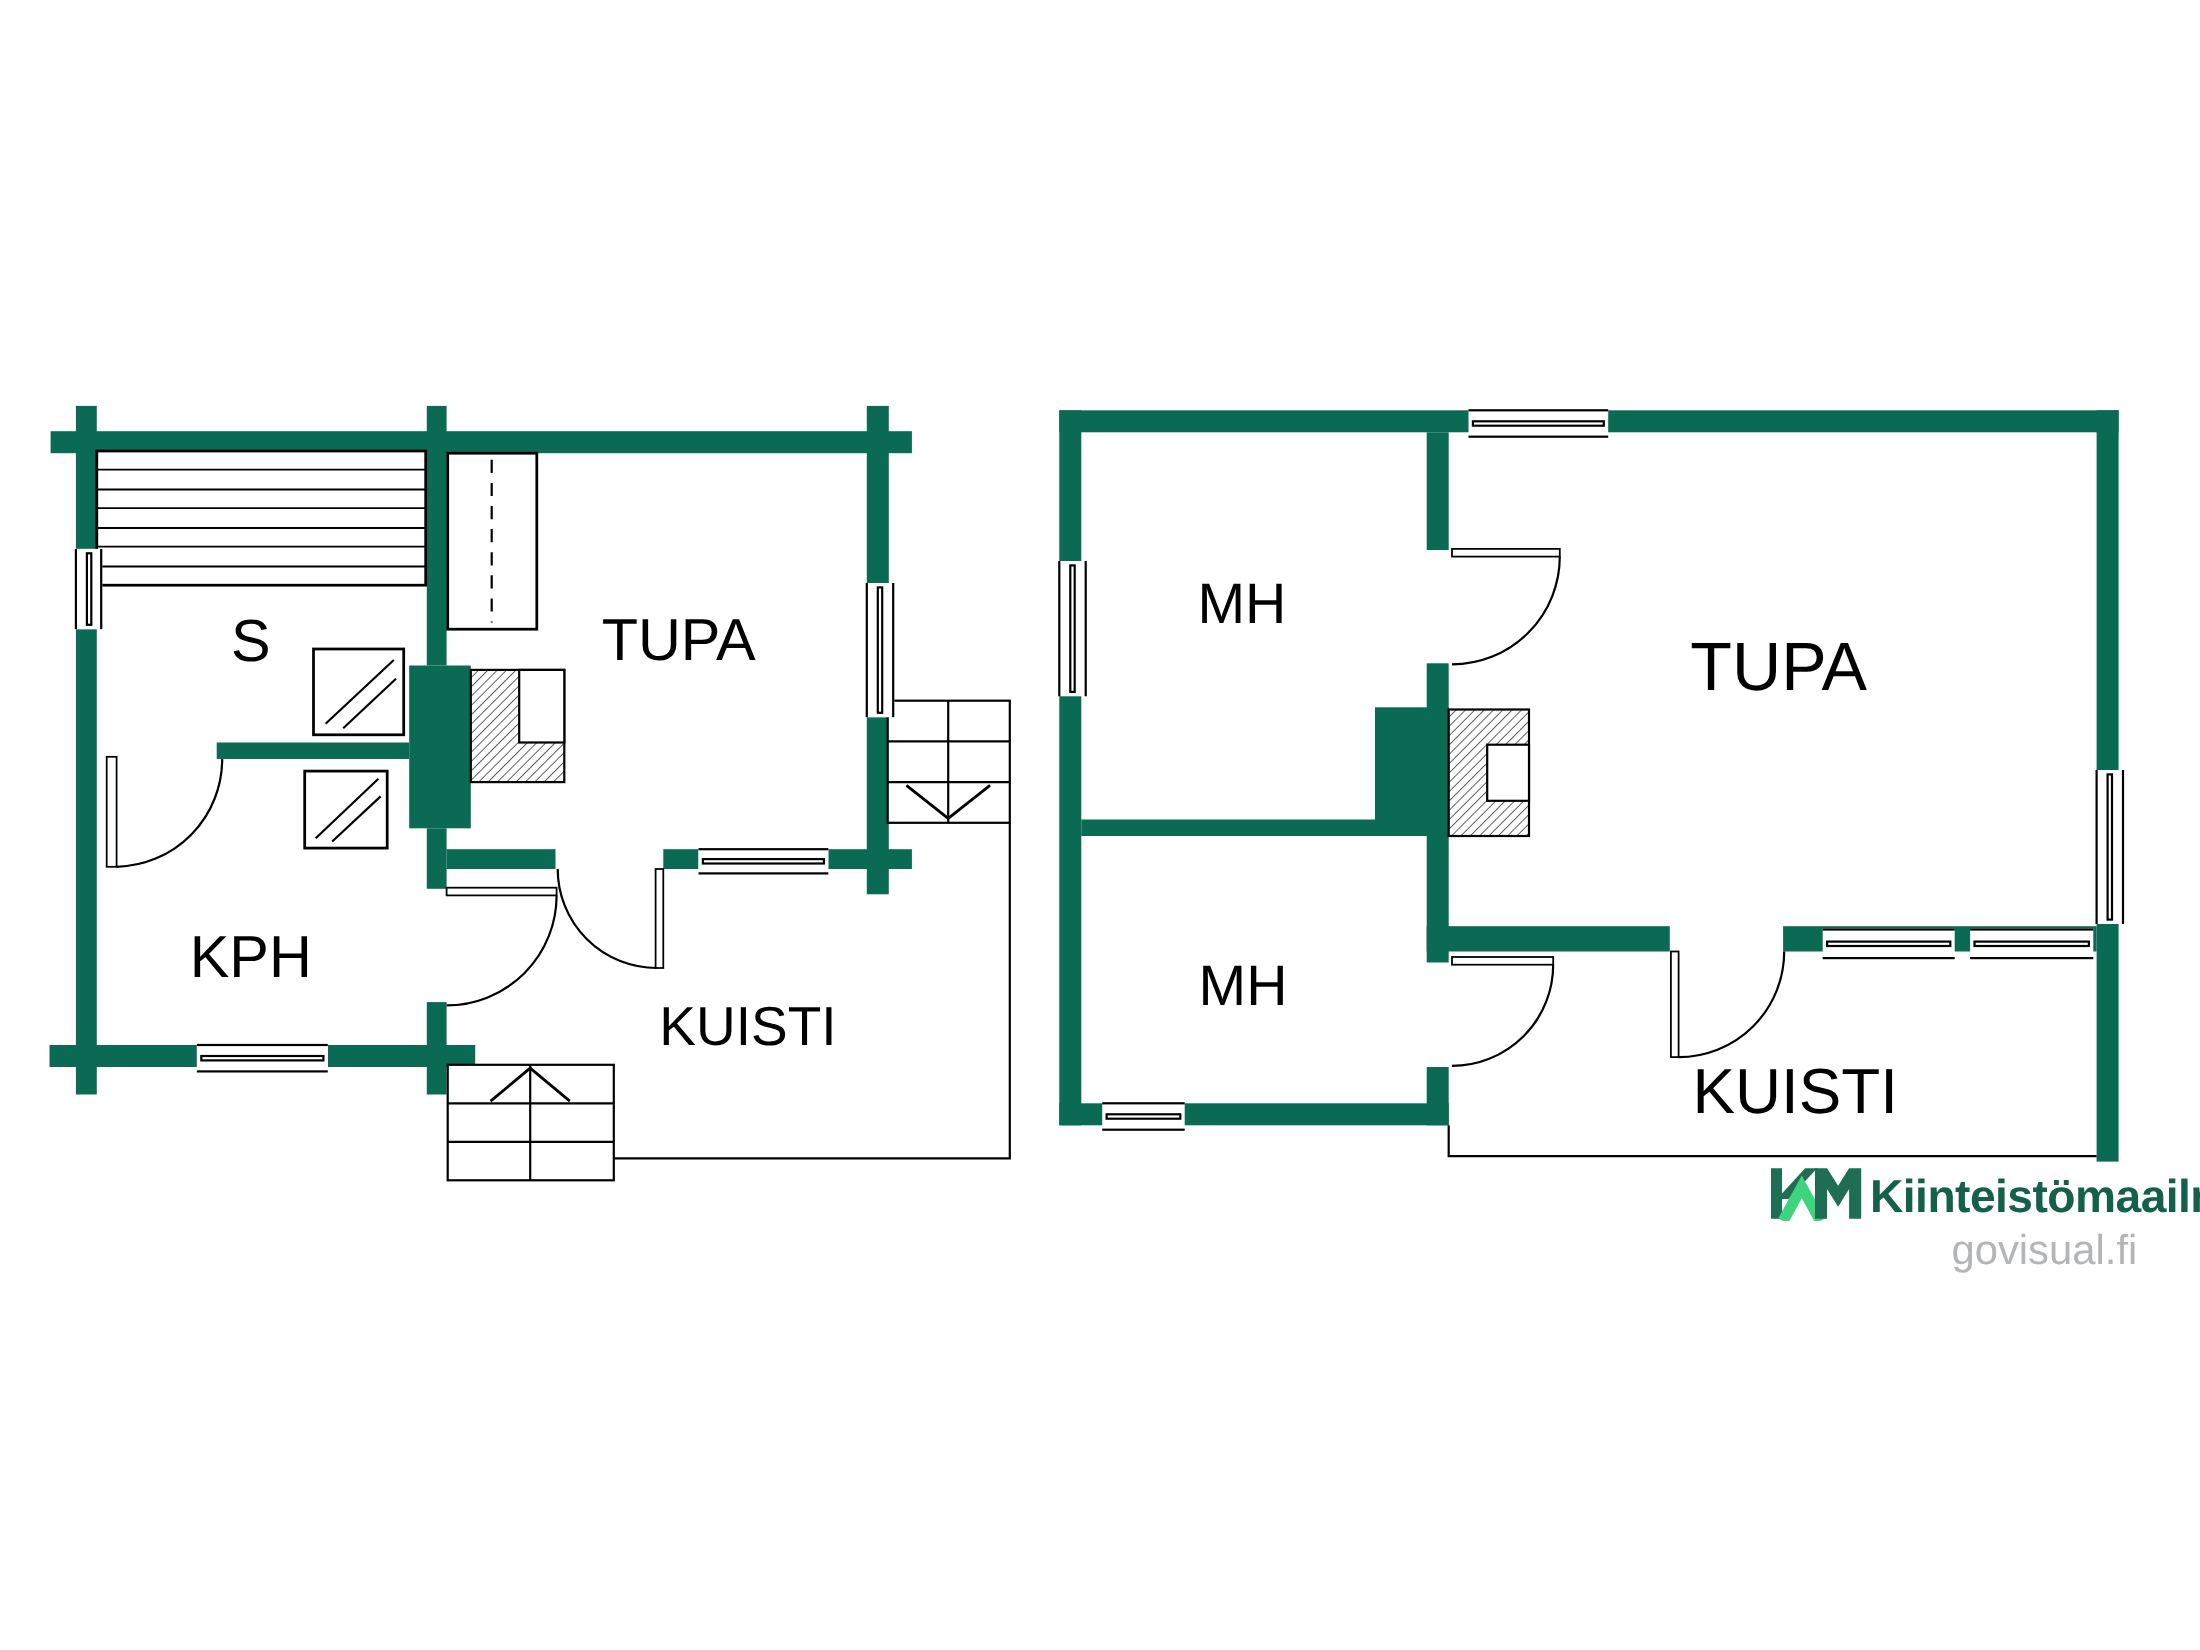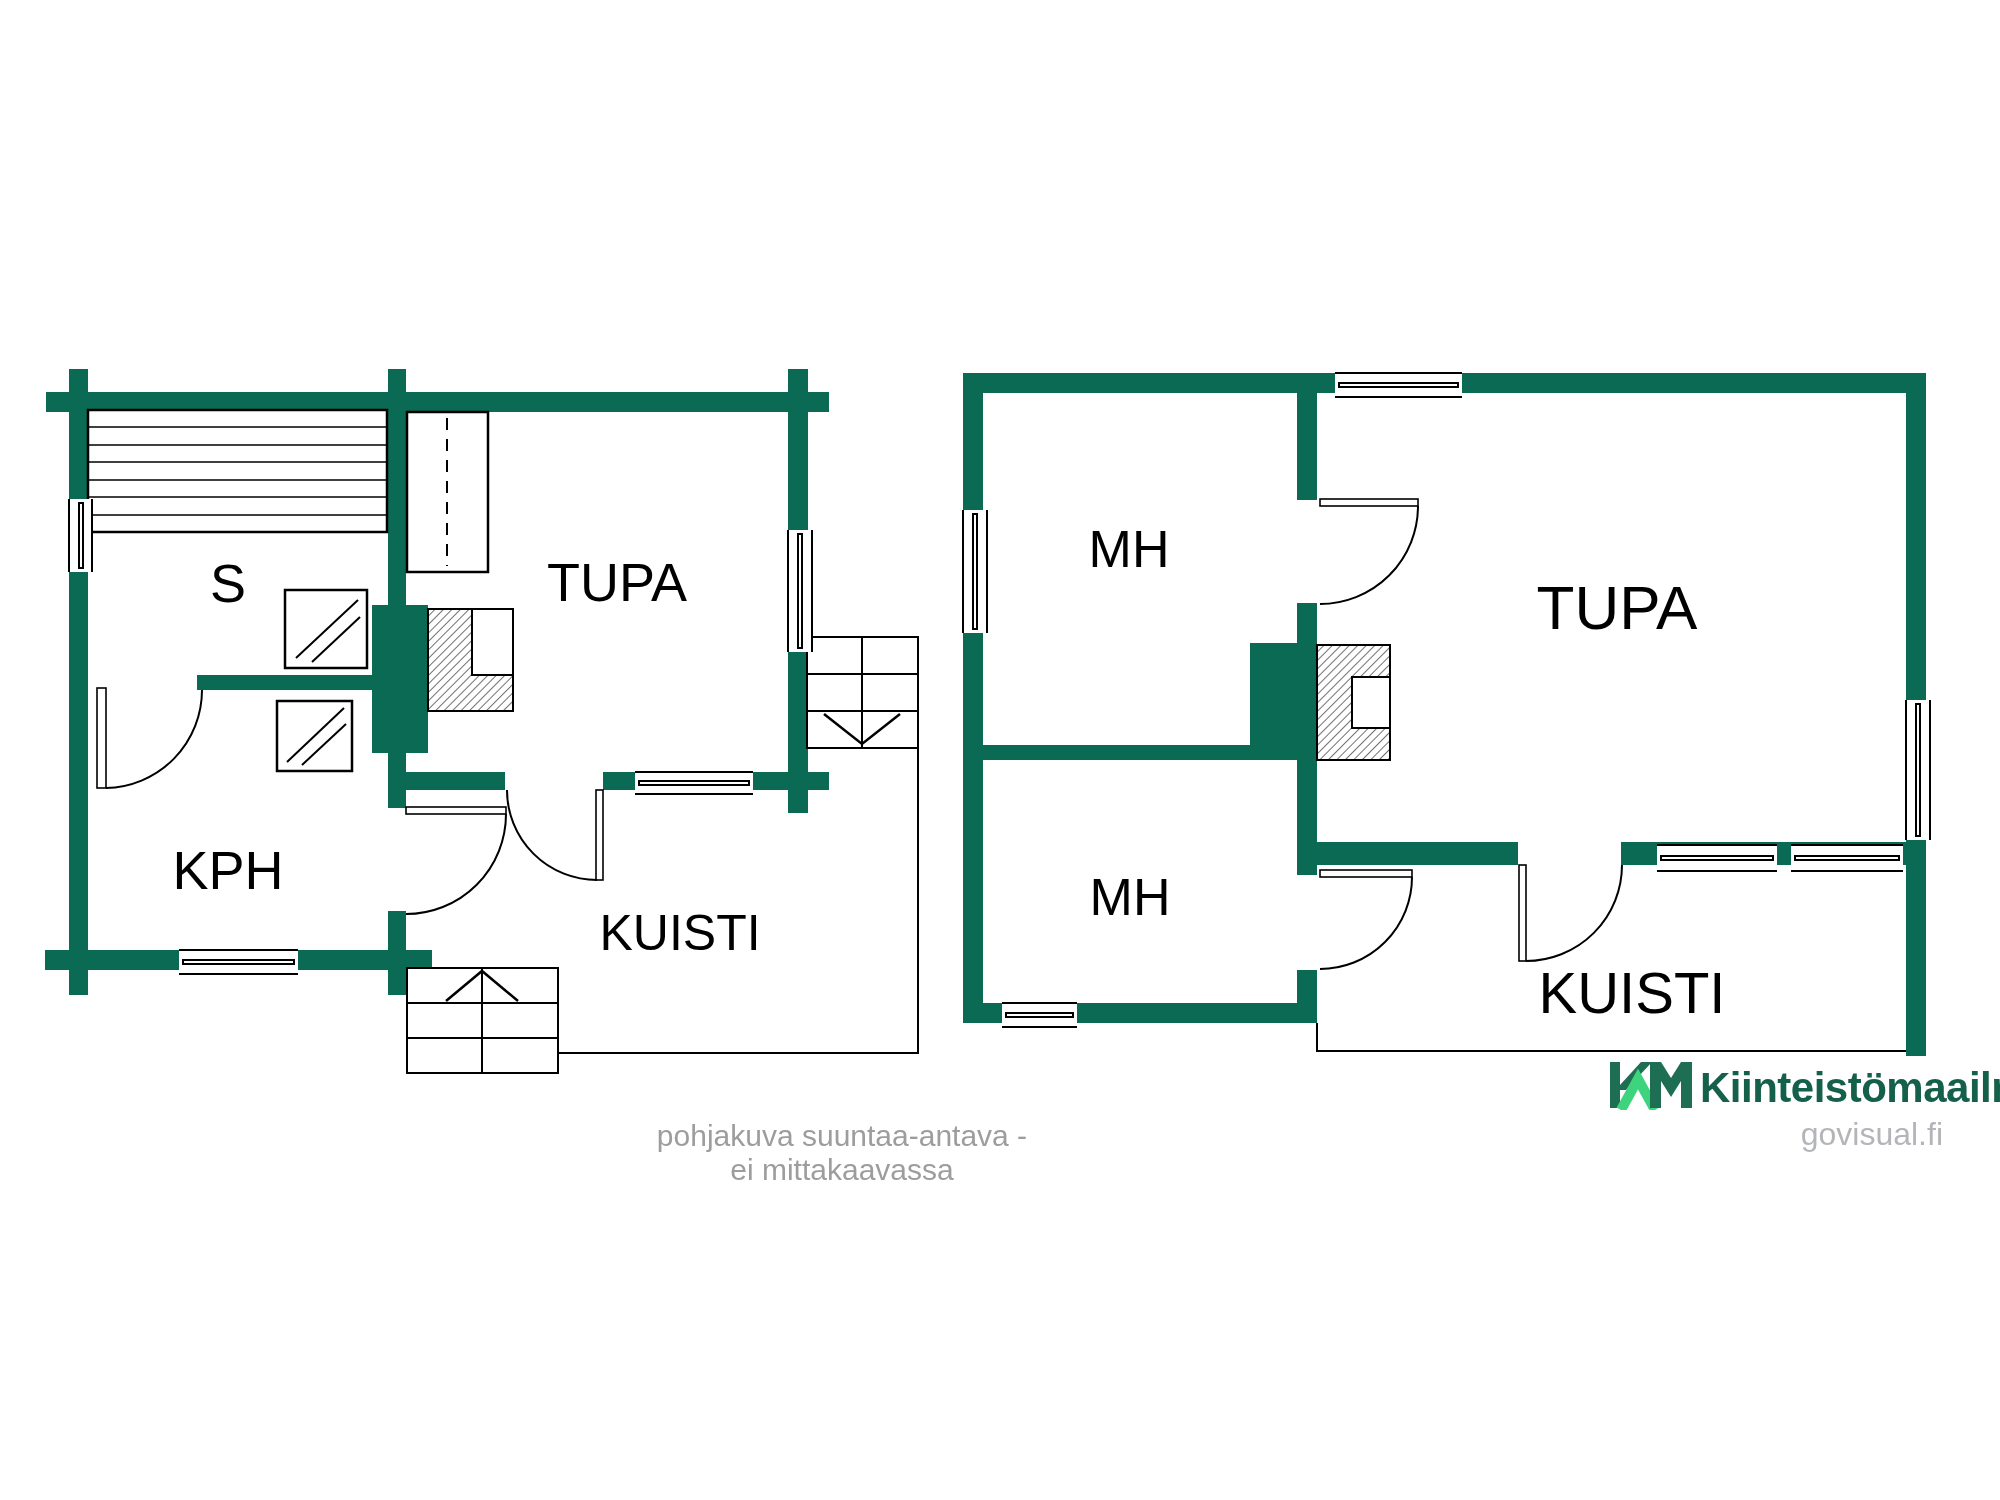--- a/index.html
+++ b/index.html
@@ -164,25 +164,24 @@
   <div class="room-label" style="left:228px;top:583px;font-size:54px;">S</div>
   <div class="room-label" style="left:617px;top:582px;font-size:54px;">TUPA</div>
   <div class="room-label" style="left:228px;top:870px;font-size:54px;">KPH</div>
   <div class="room-label" style="left:680px;top:933px;font-size:50px;">KUISTI</div>
 
   <div class="room-label" style="left:1129px;top:549px;font-size:52px;">MH</div>
   <div class="room-label" style="left:1617px;top:607px;font-size:62px;">TUPA</div>
   <div class="room-label" style="left:1130px;top:897px;font-size:52px;">MH</div>
   <div class="room-label" style="left:1632px;top:992px;font-size:58px;">KUISTI</div>
 
-  <div class="footer-text muted" style="left:647px;top:1119px;width:390px;text-align:center;font-size:30px;">pohjakuva suuntaa-antava - ei mittakaavassa</div>
 
   <svg class="overlay" style="left:1610px;top:1058px;" width="92" height="52" viewBox="0 0 92 52">
     <polygon fill="var(--logo_dark,#1d6e52)" points="0,4 10,4 10,50 0,50"></polygon>
     <polygon fill="var(--logo_dark,#1d6e52)" points="10,27 31,4 42,4 16,32 10,32"></polygon>
     <path d="M 11 52 L 28 21 L 45 52" fill="none" stroke="var(--logo_light,#3ed47e)" stroke-width="10"></path>
     <polygon fill="var(--logo_dark,#1d6e52)" points="40,50 40,4 51,4 61,20 71,4 82,4 82,50 71,50 71,23 61,39 51,23 51,50"></polygon>
   </svg>
   <div class="footer-text brand" style="left:1700px;top:1066px;font-size:42px;line-height:44px;">Kiinteistömaailma</div>
 
-  <div class="footer-text watermark" style="right:57px;top:1116px;font-size:32px;">govisual.fi</div>
+  <div class="footer-text watermark" style="right:57px;top:1116px;font-size:38px;">govisual.fi</div>
 
 </div>
 
 </body></html>

